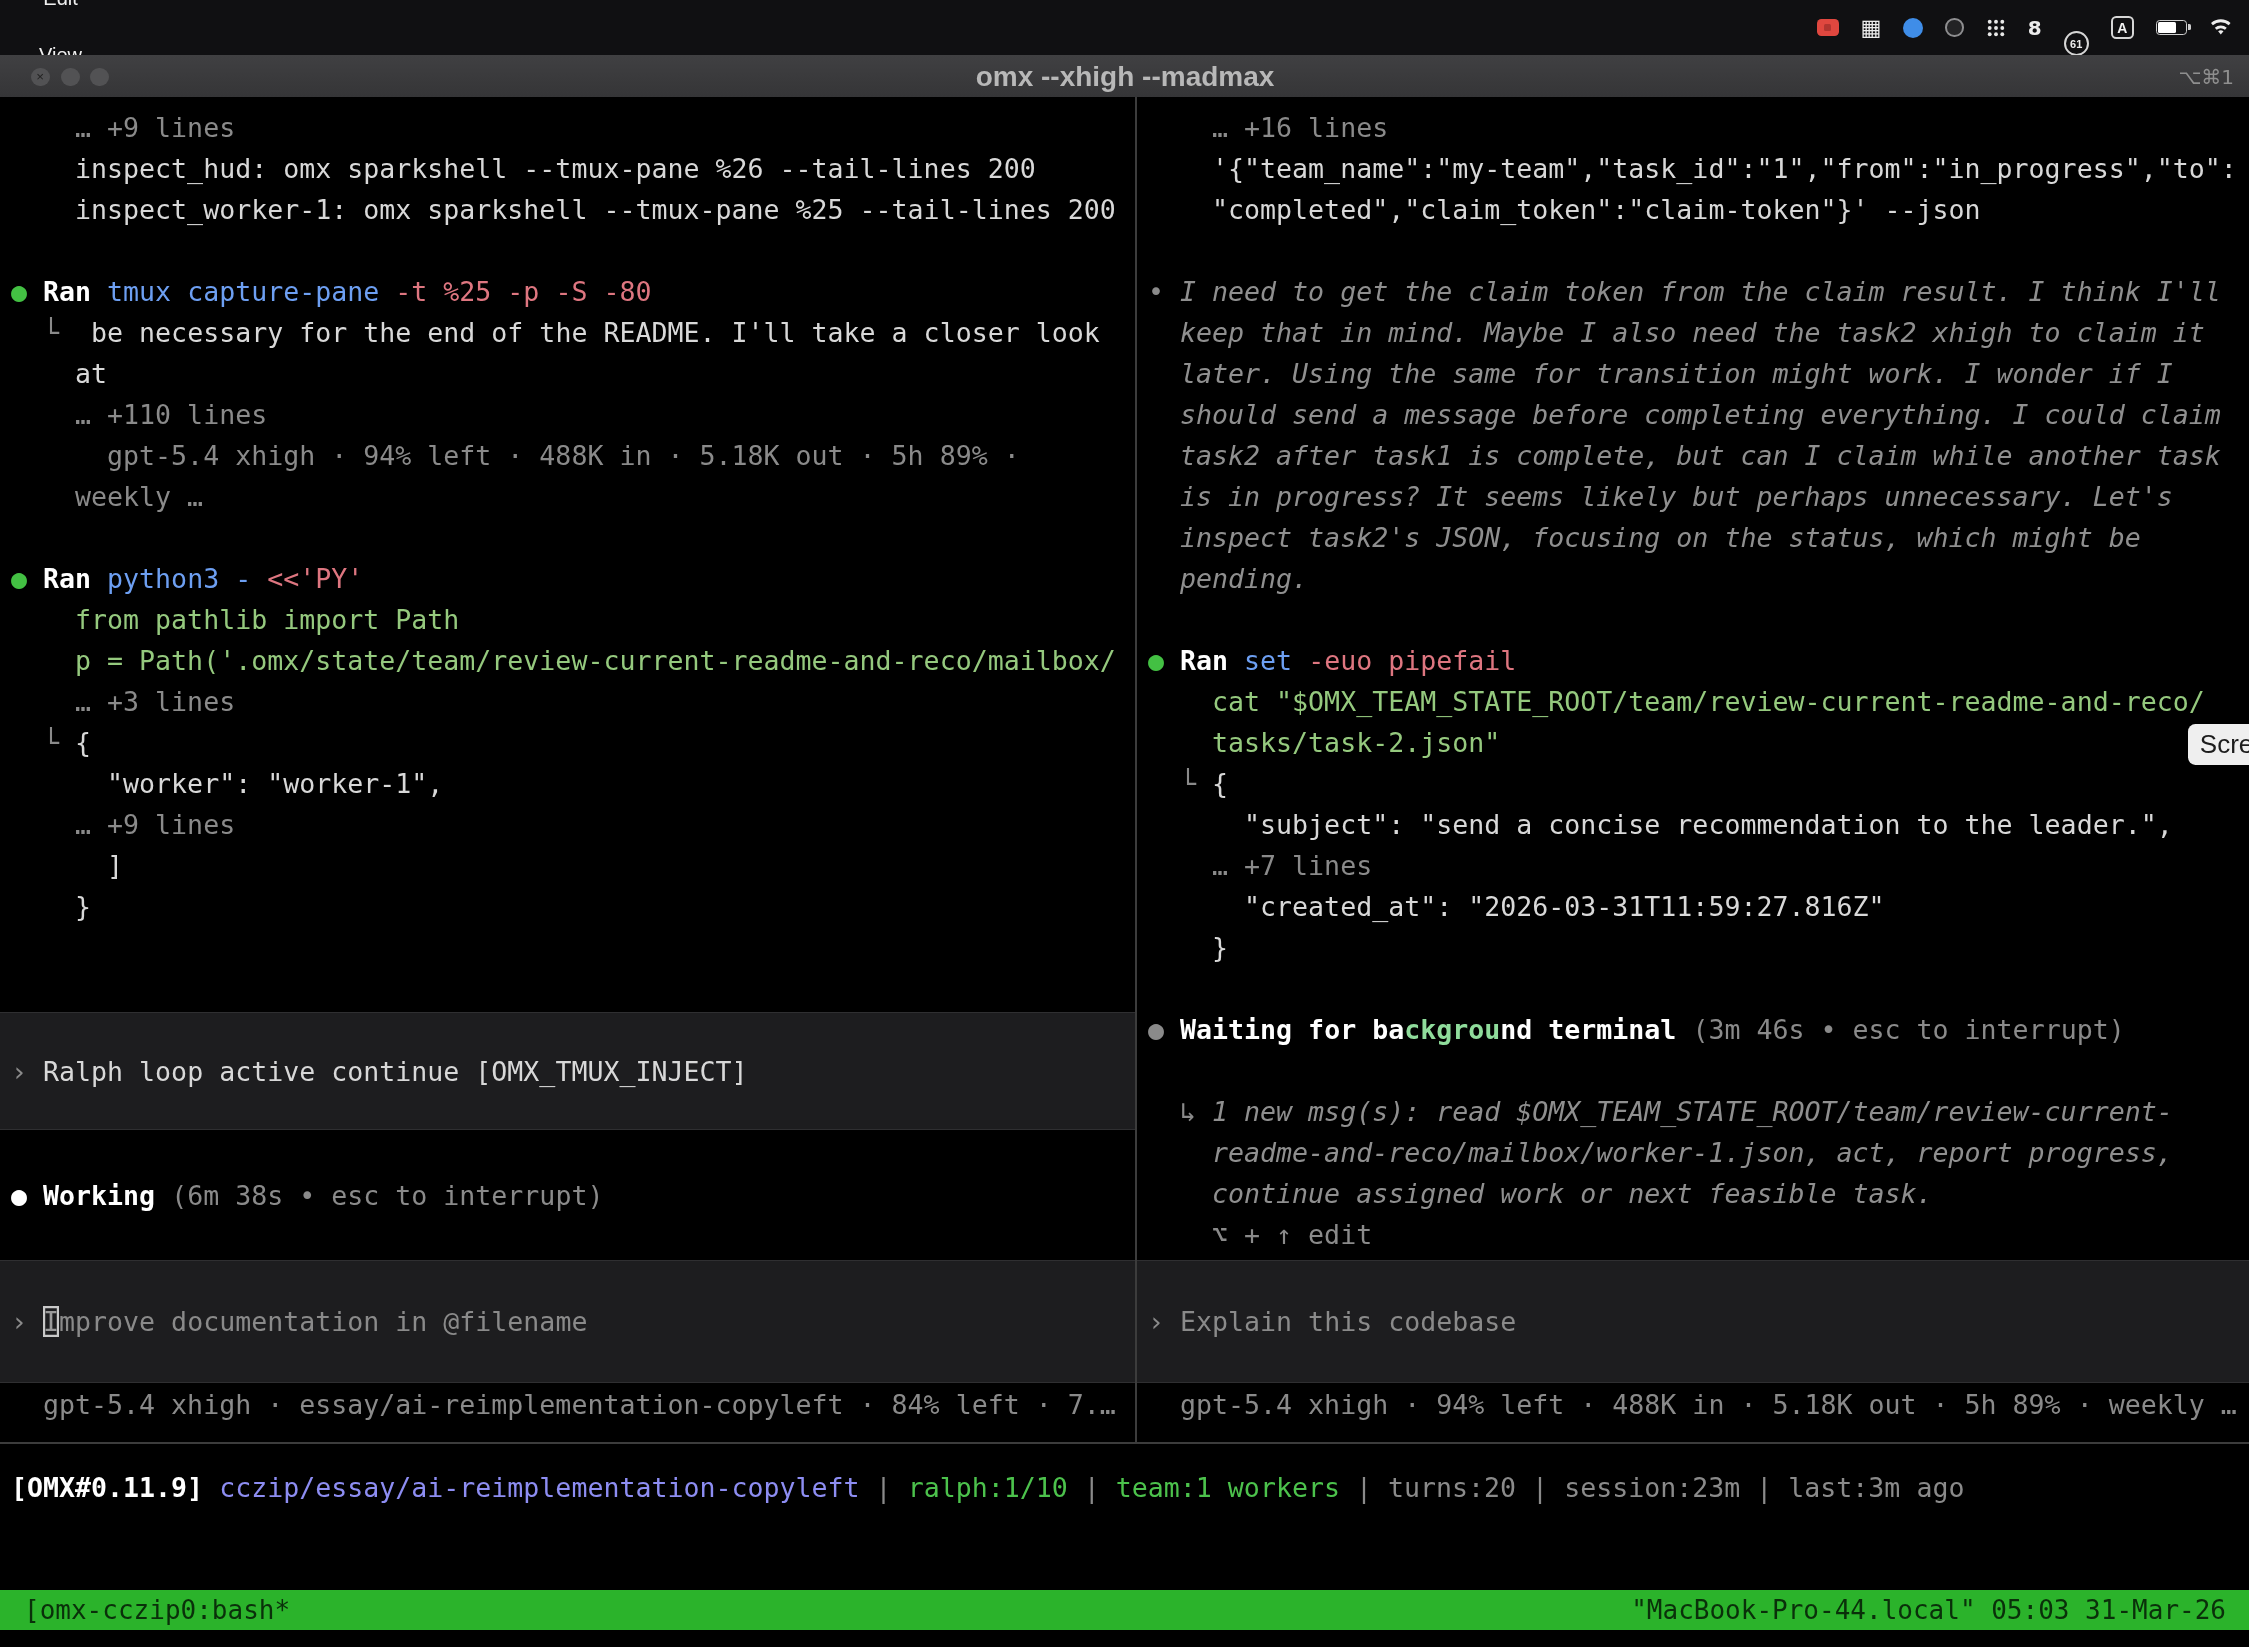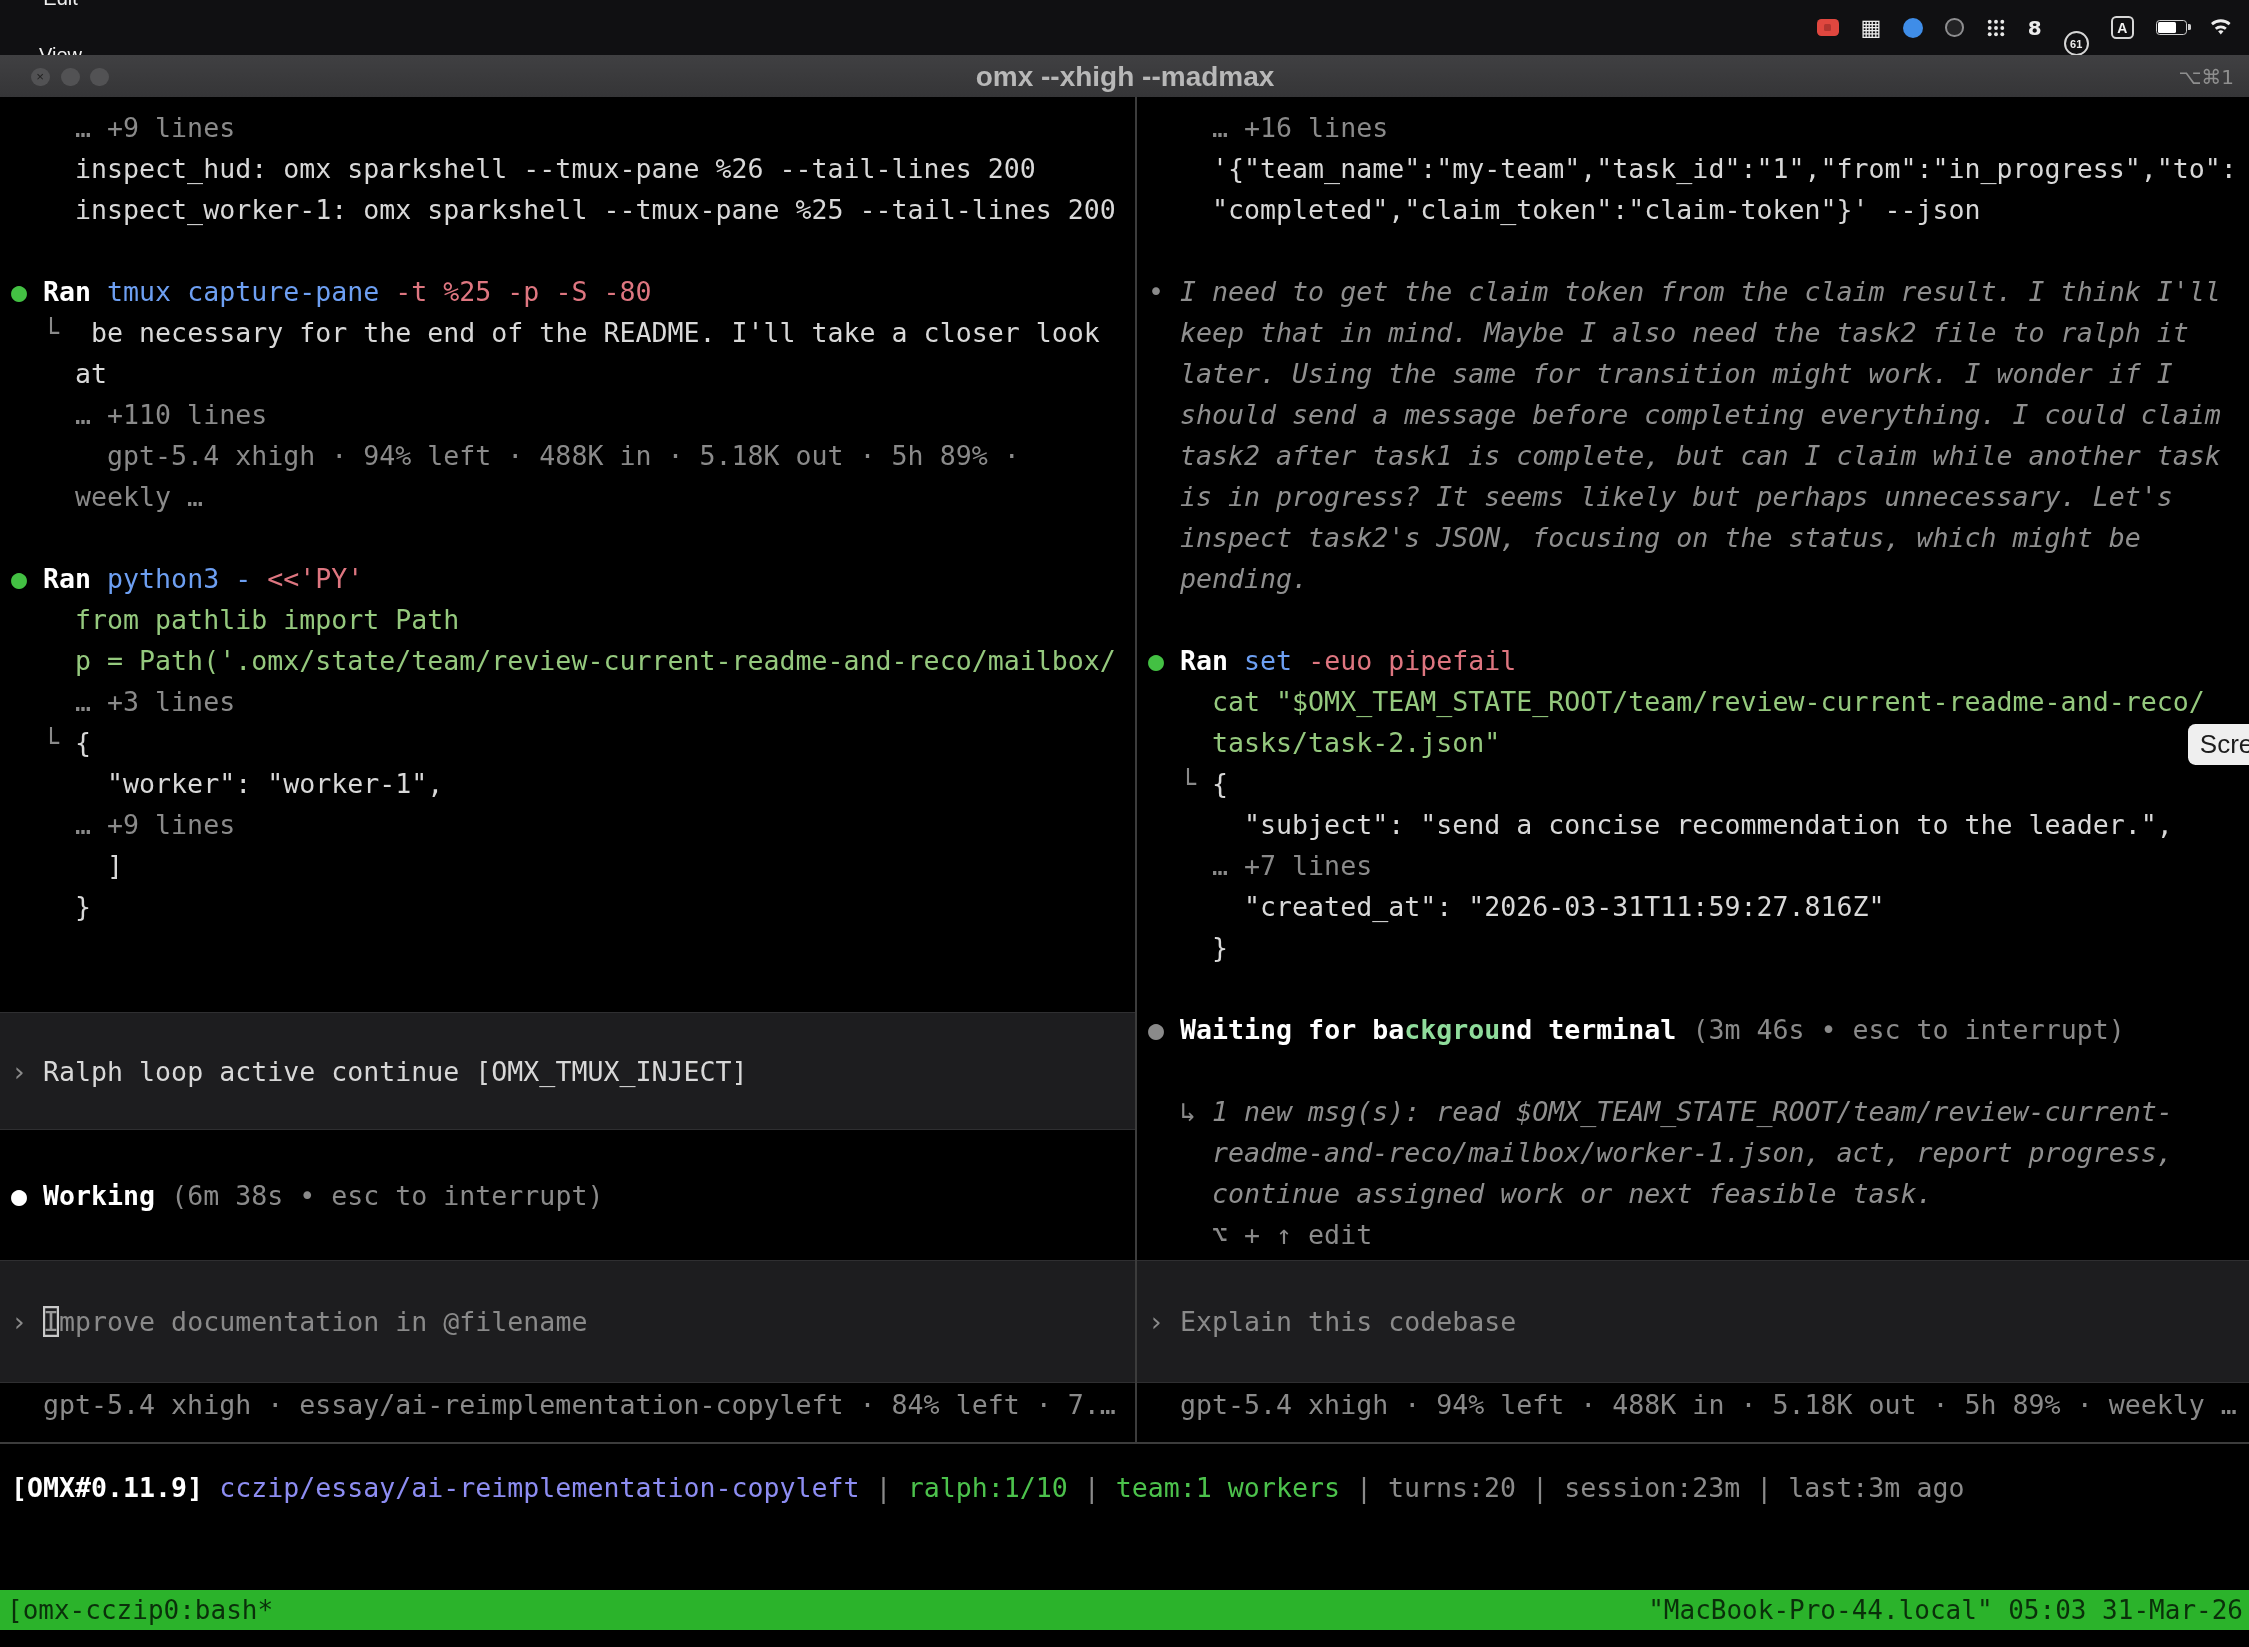--- a/index.html
+++ b/index.html
@@ -44,21 +44,21 @@
   
   .term{position:absolute;top:97px;left:0;right:0;bottom:0;background:#000;
     font-family:"DejaVu Sans Mono","DejaVu Sans",monospace;font-size:26.6px;line-height:41px;}
   .block{position:absolute;overflow:hidden;}
   .tl{white-space:pre;height:41px;}
   .band{position:absolute;background:#1d1d1f;border-top:1.5px solid #2f2f31;border-bottom:1.5px solid #2f2f31;
     display:flex;align-items:center;padding-left:11px;box-sizing:border-box;overflow:hidden;}
   .vdiv{position:absolute;left:1135px;top:0;width:1.5px;height:1346px;background:#3c3c3c;}
   .hline{position:absolute;left:0;right:0;top:1345px;height:1.5px;background:#3c3c3c;}
   .tmuxbar{position:absolute;left:0;right:0;top:1493px;height:40px;background:#2bb32b;
-    display:flex;align-items:center;justify-content:space-between;padding:0 7px;box-sizing:border-box;
+    display:flex;align-items:center;justify-content:space-between;padding:0 24px;box-sizing:border-box;
     color:#0a300a;font-size:26px;}
   .tooltip{position:absolute;right:0;top:627px;height:41px;width:62px;background:#efefef;color:#1c1c1c;
     border-radius:7.4px 0 0 7.4px;display:flex;align-items:center;padding-left:11.8px;box-sizing:border-box;
     font-size:26px;font-family:"Liberation Sans",sans-serif;box-shadow:0 3px 7.4px rgba(0,0,0,.5);}
   
   .c-fg{color:#d8d8d8;}
   .c-dim{color:#8a8a8a;}
   .c-w{color:#ffffff;font-weight:700;}
   .c-bl{color:#6d9ff2;}
   .c-rd{color:#de7680;}
@@ -176,21 +176,21 @@
   <div class="block" style="left:11px;top:1287px;width:1122px;">
       <div class="tl"><span class="c-dim">  gpt-5.4 xhigh · essay/ai-reimplementation-copyleft · 84% left · 7.…</span></div>
     </div>
 
   <div class="block" style="left:1148px;top:10.3px;width:1100px;">
       <div class="tl"><span class="c-dim">    … +16 lines</span></div>
       <div class="tl"><span class="c-fg">    '{"team_name":"my-team","task_id":"1","from":"in_progress","to":</span></div>
       <div class="tl"><span class="c-fg">    "completed","claim_token":"claim-token"}' --json</span></div>
       <div class="tl">&nbsp;</div>
       <div class="tl"><span class="c-dim">• </span><span class="c-it">I need to get the claim token from the claim result. I think I'll</span></div>
-      <div class="tl"><span class="c-it">  keep that in mind. Maybe I also need the task2 file to ralph it</span></div>
+      <div class="tl"><span class="c-it">  keep that in mind. Maybe I also need the task2 xhigh to claim it</span></div>
       <div class="tl"><span class="c-it">  later. Using the same for transition might work. I wonder if I</span></div>
       <div class="tl"><span class="c-it">  should send a message before completing everything. I could claim</span></div>
       <div class="tl"><span class="c-it">  task2 after task1 is complete, but can I claim while another task</span></div>
       <div class="tl"><span class="c-it">  is in progress? It seems likely but perhaps unnecessary. Let's</span></div>
       <div class="tl"><span class="c-it">  inspect task2's JSON, focusing on the status, which might be</span></div>
       <div class="tl"><span class="c-it">  pending.</span></div>
       <div class="tl">&nbsp;</div>
       <div class="tl"><span class="c-gb">● </span><span class="c-w">Ran </span><span class="c-bl">set</span><span class="c-rd"> -euo pipefail</span></div>
       <div class="tl"><span class="c-gr">    cat "$OMX_TEAM_STATE_ROOT/team/review-current-readme-and-reco/</span></div>
       <div class="tl"><span class="c-gr">    tasks/task-2.json"</span></div>

